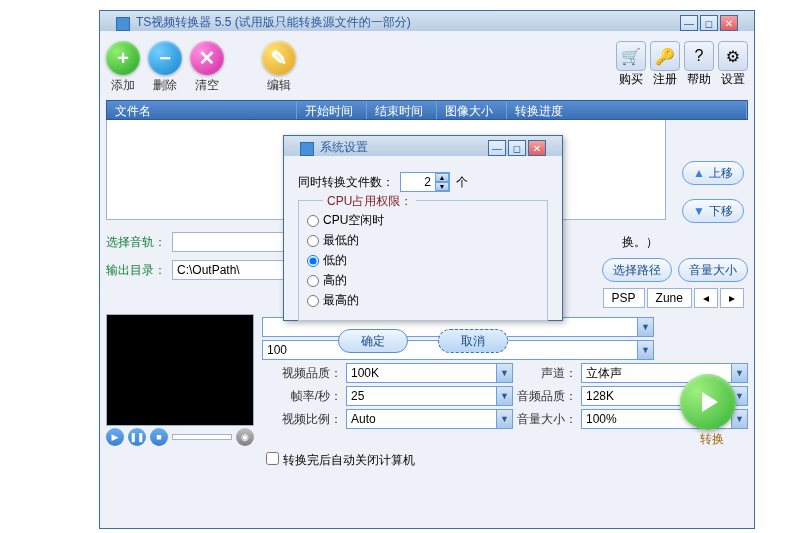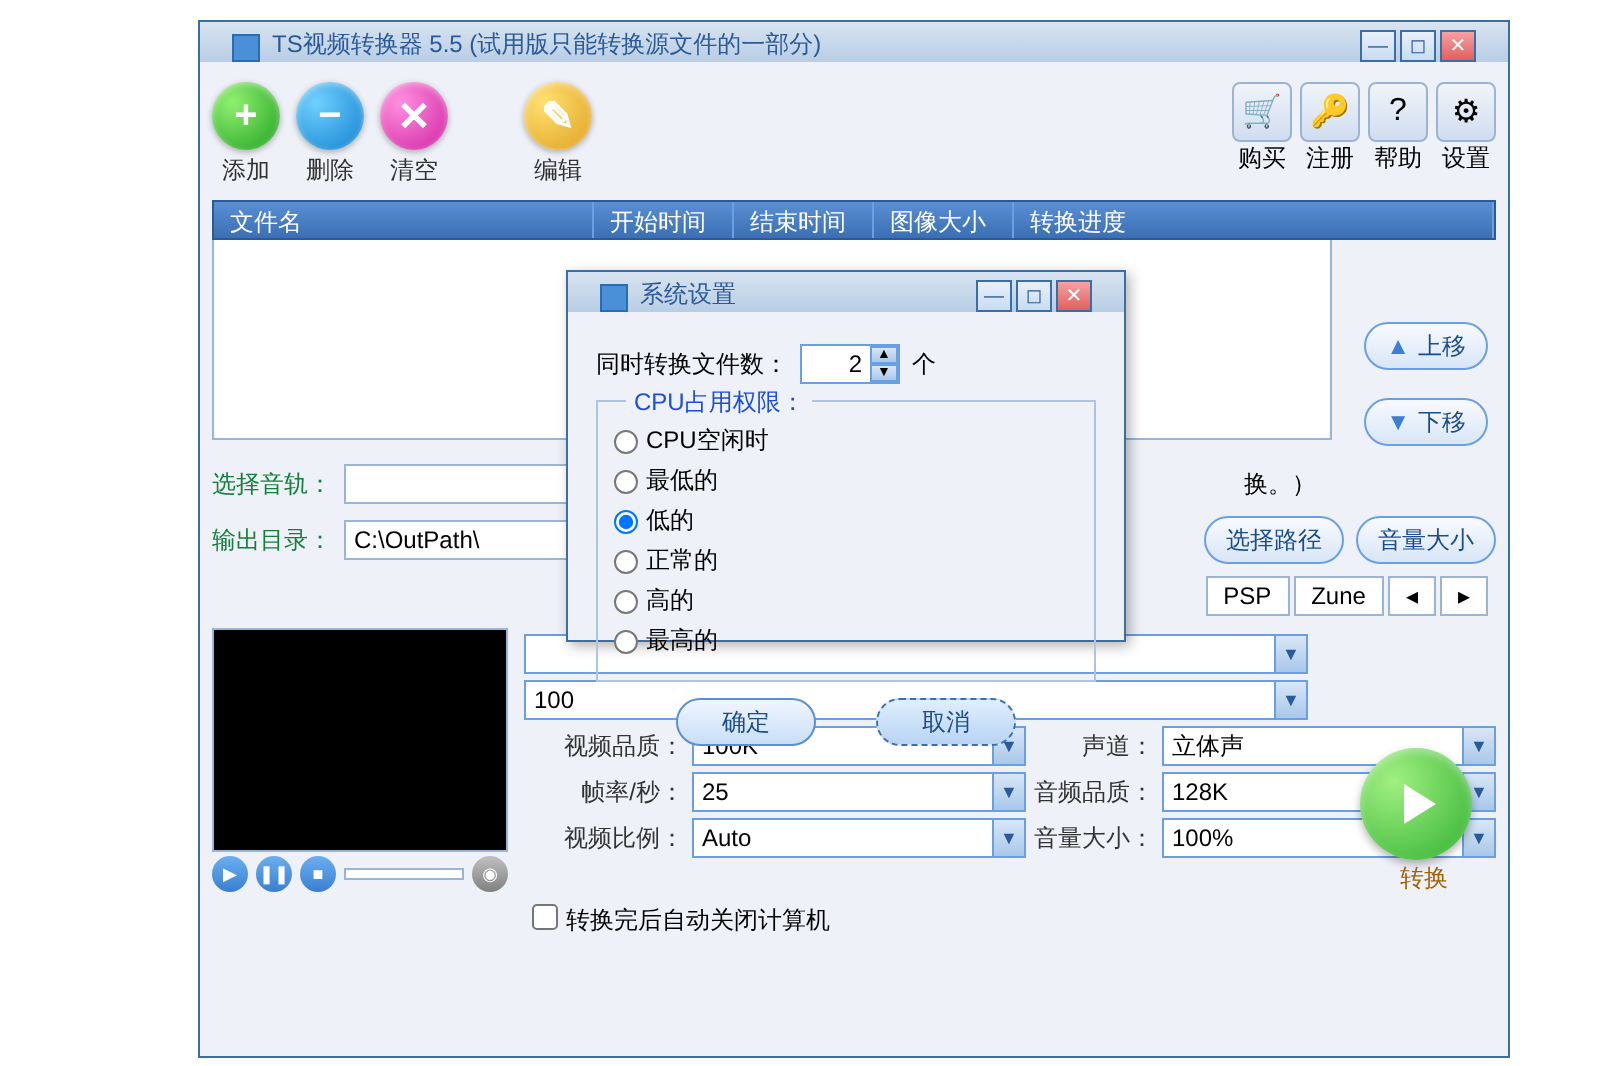--- a/index.html
+++ b/index.html
@@ -47,21 +47,21 @@
 .chk input{width:13px;height:13px}
 
 .dialog{left:283px;top:135px;width:280px;height:186px;z-index:10;box-shadow:2px 2px 6px rgba(0,0,0,0.3)}
 .dialog-body{padding:10px 14px;background:#eef1f7;height:calc(100% - 20px)}
 .drow{display:flex;align-items:center;gap:6px;margin:6px 0}
 .spinner{width:50px;height:20px;background:#fff;border:1px solid #6a9fe4;display:flex;align-items:center}
 .spinner span{flex:1;text-align:right;padding-right:4px}
 .spinbtns{display:flex;flex-direction:column}
 .spinbtns div{width:14px;height:9px;background:linear-gradient(#d8e6f6,#a8c8ea);border:1px solid #6a9fe4;font-size:7px;display:flex;align-items:center;justify-content:center;cursor:pointer}
 .groupbox{border:1px solid #b0c4de;padding:8px;margin:8px 0;position:relative}
-.groupbox .gtitle{position:absolute;top:-8px;left:14px;background:#eef1f7;padding:0 4px;color:#1d4ed8}
+.groupbox .gtitle{position:absolute;top:-8px;left:24px;background:#eef1f7;padding:0 4px;color:#7f1d1d}
 .radio{display:flex;align-items:center;gap:4px;margin:3px 0}
 .radio input{width:12px;height:12px}
 .dlgbtns{display:flex;justify-content:center;gap:30px;margin-top:8px}
 .dlgbtn{width:70px;height:24px;background:linear-gradient(#f0f6ff,#c8def6);border:1px solid #5a8fd4;border-radius:12px;display:flex;align-items:center;justify-content:center;color:#1a4d8a;cursor:pointer}
 .dlgbtn.focus{border:1px dashed #3a6fb4;background:linear-gradient(#e0eeff,#b8d4f4)}
 </style>
 </head>
 <body>
 
 <div class="window main">
@@ -262,24 +262,20 @@
       <div class="radio">
           <input type="radio" name="cpu" style="">
           <label>最低的</label>
         </div>
       <div class="radio">
           <input type="radio" name="cpu" checked="" style="">
           <label>低的</label>
         </div>
       <div class="radio">
           <input type="radio" name="cpu" style="">
-          <label>正常的</label>
-        </div>
-      <div class="radio">
-          <input type="radio" name="cpu" style="">
           <label>高的</label>
         </div>
       <div class="radio">
           <input type="radio" name="cpu" style="">
           <label>最高的</label>
         </div>
     </div>
     <div class="dlgbtns">
       <div class="dlgbtn">确定</div>
       <div class="dlgbtn focus">取消</div>

